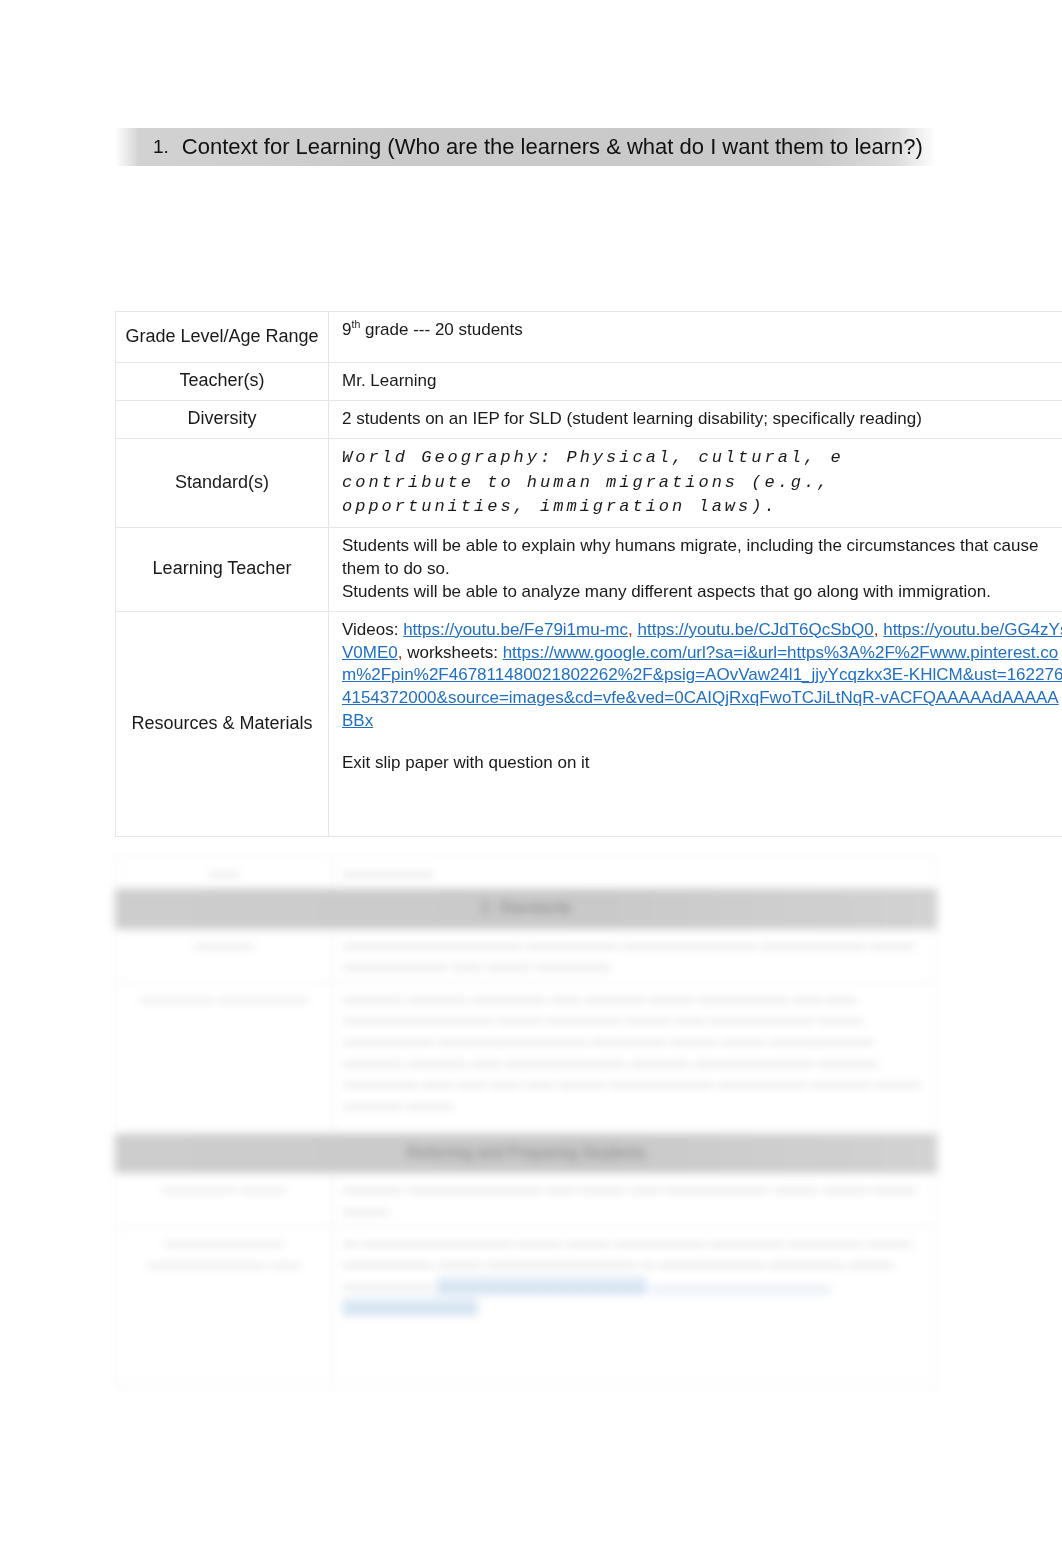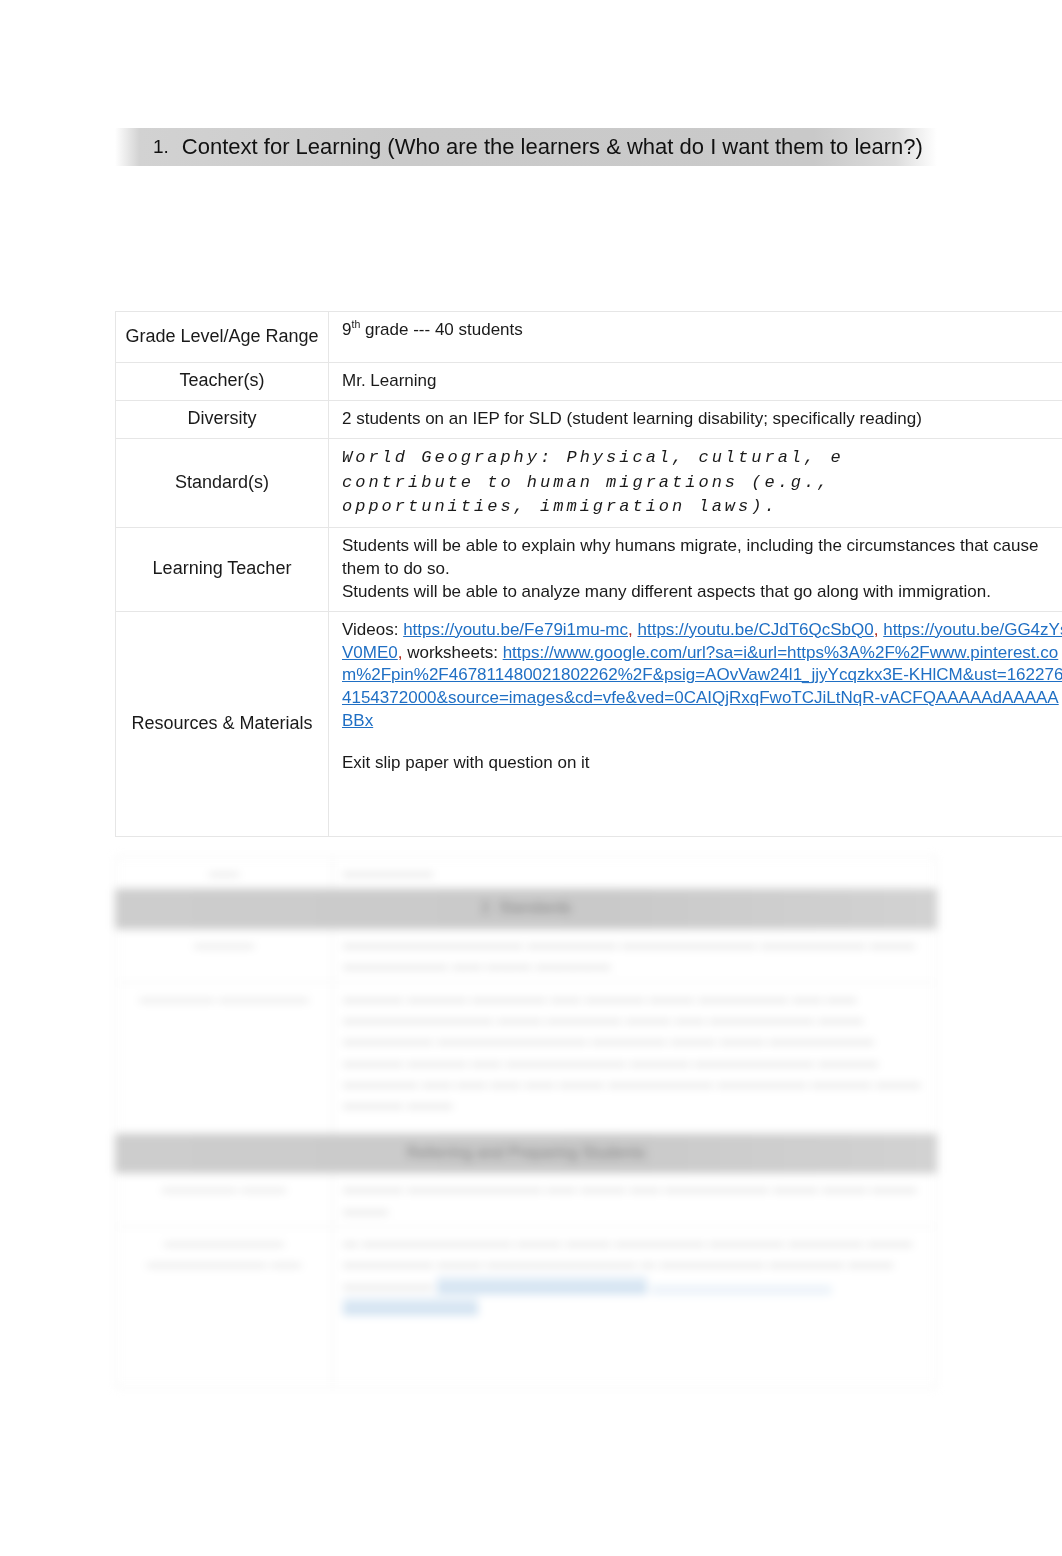--- a/index.html
+++ b/index.html
@@ -161,21 +161,21 @@
 <div class="section-bar">
   <span class="section-bar-num">1.</span>
   <span class="section-bar-label">Context for Learning (Who are the learners &amp; what do I want them to learn?)</span>
 </div>
 
 <table class="lesson-table">
   <tbody>
     <tr>
       <td class="col-label">Grade Level/Age Range</td>
       <td class="col-value" style="height:36px;">
-        <span>9</span><sup>th</sup><span> grade --- 40 students</span>
+        <span>9</span><sup>th</sup><span> grade --- 20 students</span>
       </td>
     </tr>
     <tr>
       <td class="col-label">Teacher(s)</td>
       <td class="col-value">Mr. Learning</td>
     </tr>
     <tr>
       <td class="col-label">Diversity</td>
       <td class="col-value">2 students on an IEP for SLD (student learning disability; specifically reading)</td>
     </tr>

